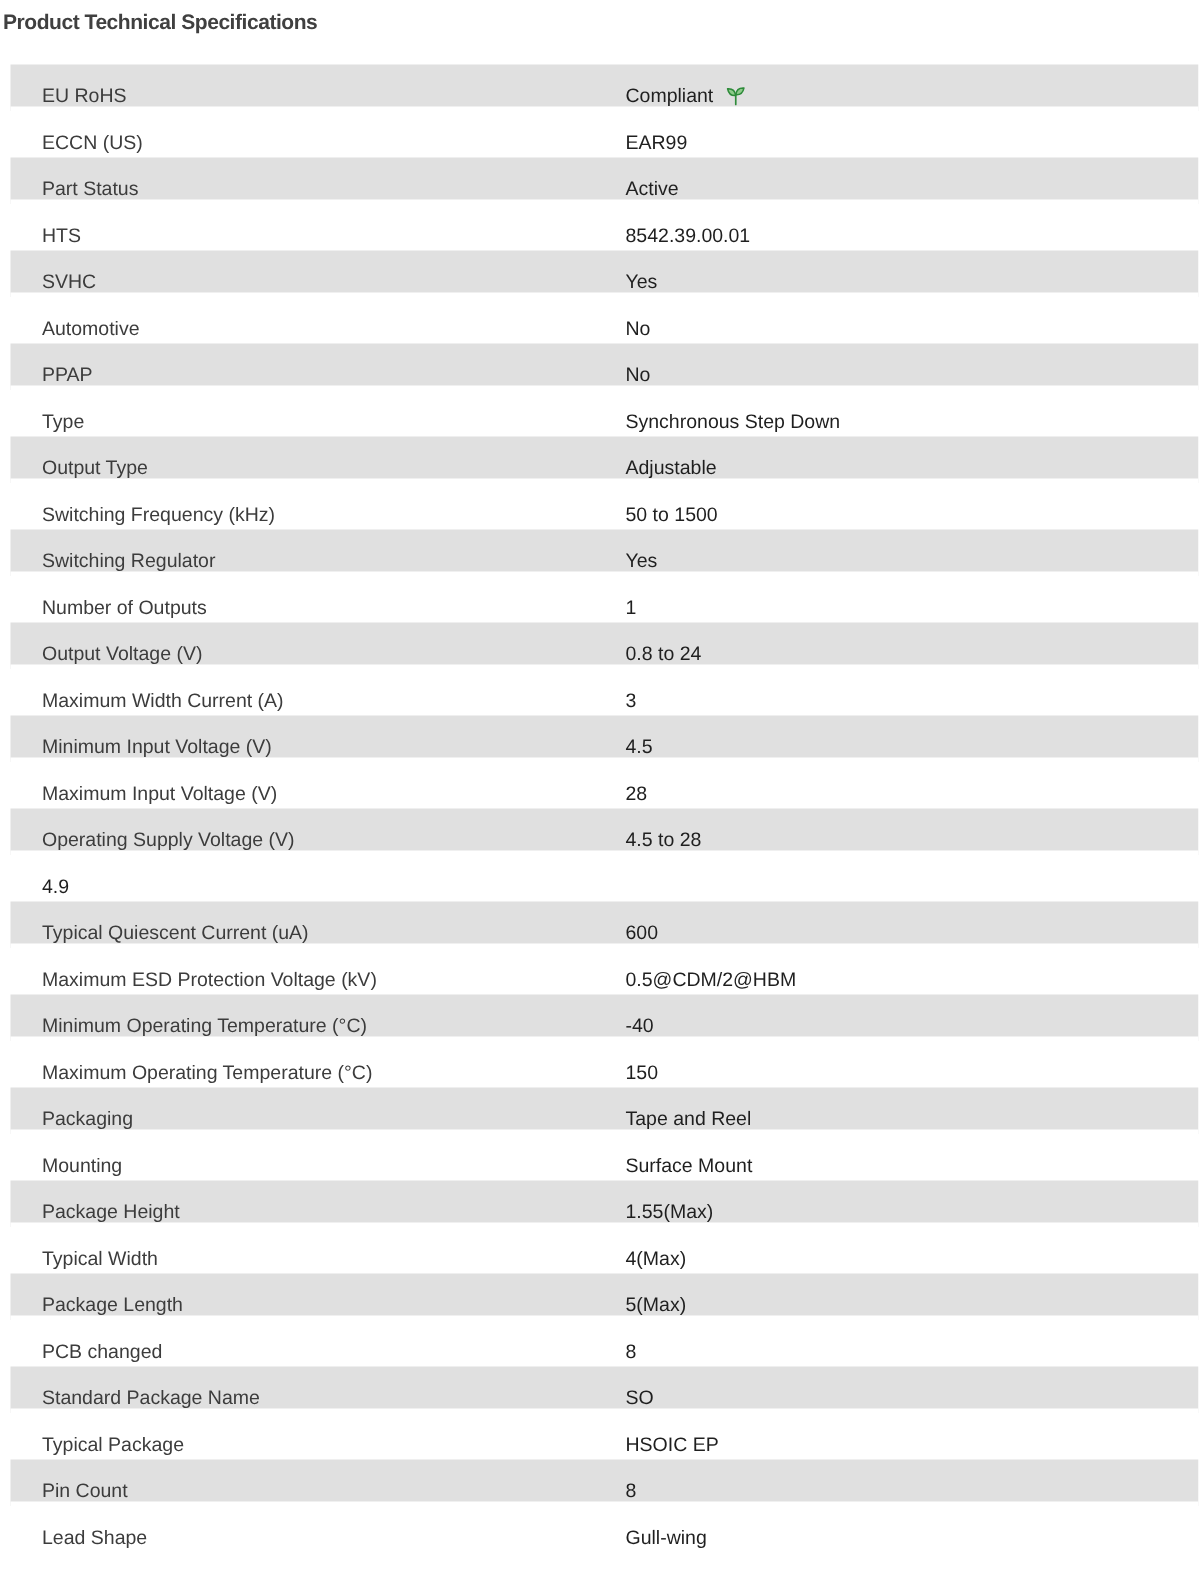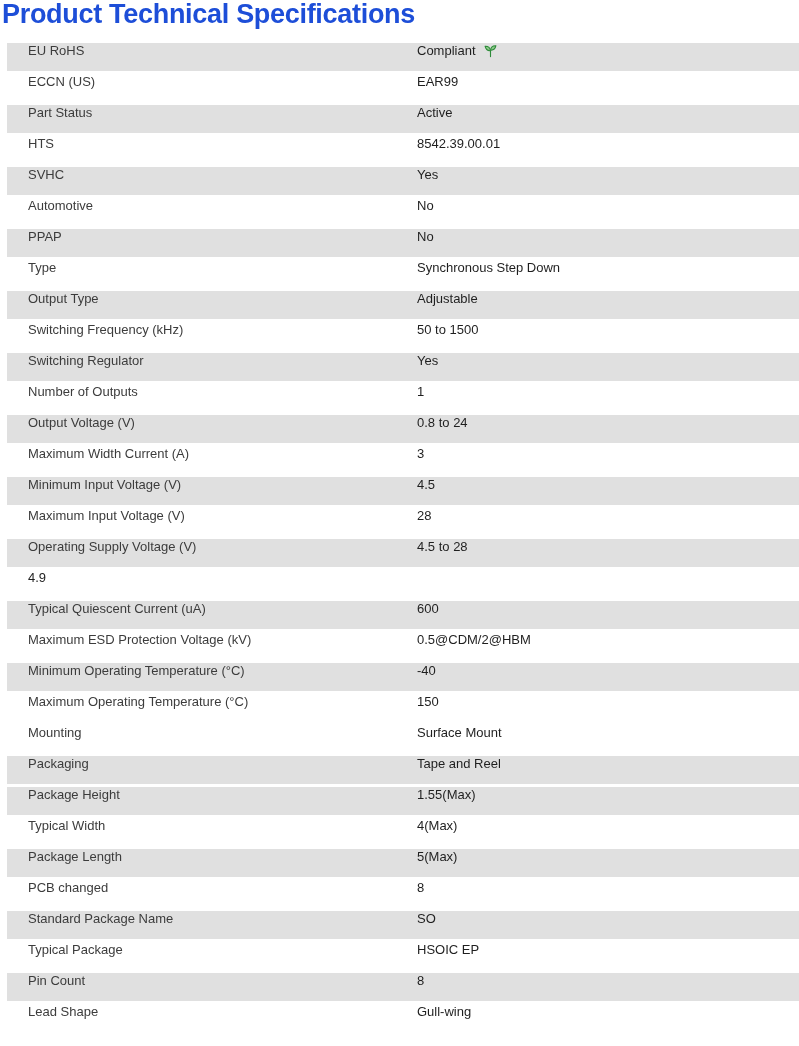--- a/index.html
+++ b/index.html
@@ -4,37 +4,37 @@
 <style>
   * { margin: 0; padding: 0; box-sizing: border-box; }
   html, body {
     width: 799px;
     background: #ffffff;
     font-family: "Liberation Sans", "DejaVu Sans", sans-serif;
   }
   body { height: 1046px; overflow: hidden; }
 
   .page-title {
-    font-size: 27px;
+    font-size: 14px;
     font-weight: 700;
-    color: #1d4ed8;
+    color: #404040;
     letter-spacing: -0.3px;
     padding: 1px 0 0 2px;
     line-height: 26px;
   }
 
   .spec-table {
     margin-top: 16px;
     margin-left: 7px;
     width: 792px;
   }
 
   .spec-row {
     display: flex;
-    align-items: flex-start;
+    align-items: flex-end;
     height: 31px;
     border-bottom: 3px solid #ffffff;
     background: #ffffff;
   }
   .spec-row.alt { background: #e0e0e0; }
 
   .spec-label {
     width: 389px;
     padding-left: 21px;
     font-size: 13px;
@@ -239,37 +239,37 @@
   </div>
 
   <div class="spec-row">
     <div class="spec-label">Maximum Operating Temperature (°C)</div>
     <div class="spec-value">
       <span>150</span>
 
     </div>
   </div>
 
+  <div class="spec-row alt">
+    <div class="spec-label">Packaging</div>
+    <div class="spec-value">
+      <span>Tape and Reel</span>
+
+    </div>
+  </div>
+
   <div class="spec-row">
     <div class="spec-label">Mounting</div>
     <div class="spec-value">
       <span>Surface Mount</span>
 
     </div>
   </div>
 
   <div class="spec-row alt">
-    <div class="spec-label">Packaging</div>
-    <div class="spec-value">
-      <span>Tape and Reel</span>
-
-    </div>
-  </div>
-
-  <div class="spec-row alt">
     <div class="spec-label">Package Height</div>
     <div class="spec-value">
       <span>1.55(Max)</span>
 
     </div>
   </div>
 
   <div class="spec-row">
     <div class="spec-label">Typical Width</div>
     <div class="spec-value">

